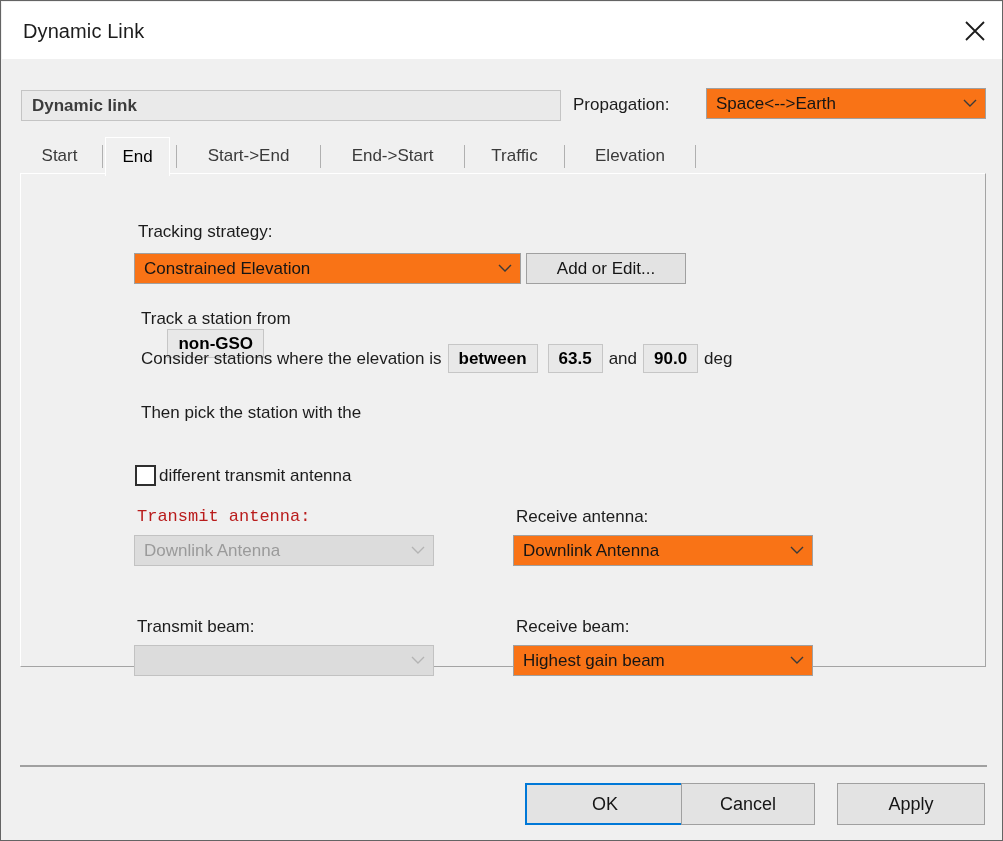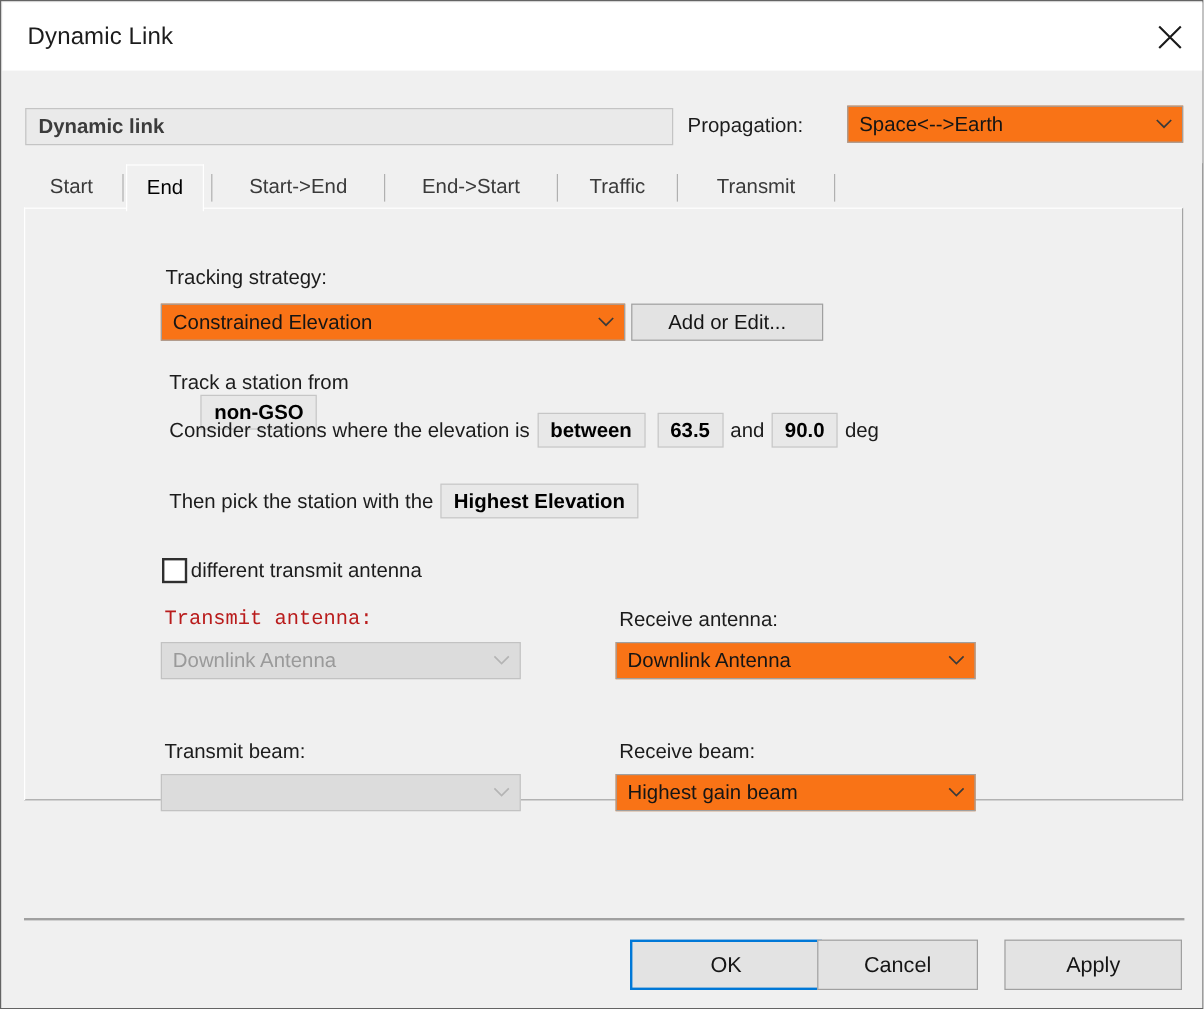--- a/index.html
+++ b/index.html
@@ -354,21 +354,21 @@
     <div class="tab-sep" style="left:318px;"></div>
     <div class="tab" id="tab-3" style="left:324px;width:133px;">
       <span>End-&gt;Start</span>
     </div>
     <div class="tab-sep" style="left:462px;"></div>
     <div class="tab" id="tab-4" style="left:468px;width:89px;">
       <span>Traffic</span>
     </div>
     <div class="tab-sep" style="left:562px;"></div>
     <div class="tab" id="tab-5" style="left:568px;width:120px;">
-      <span>Transmit</span>
+      <span>Elevation</span>
     </div>
     <div class="tab-sep" style="left:693px;"></div>
   </div>
 
   <div class="panel">
 
     <div class="lbl" id="tracking-strategy-label">Tracking strategy:</div>
     <div class="combo" id="tracking-strategy-combo">
       <span class="ctext">Constrained Elevation</span>
       <span class="caret">
@@ -388,21 +388,20 @@
       <span class="txt">Consider stations where the elevation is</span>
       <span class="chip">between</span>
       <span class="chip">63.5</span>
       <span class="txt">and</span>
       <span class="chip">90.0</span>
       <span class="txt">deg</span>
     </div>
 
     <div class="sentence" id="sentence-row-3">
       <span class="txt">Then pick the station with the</span>
-      <span class="chip">Highest Elevation</span>
     </div>
 
     <div id="different-tx-antenna-row">
       <span class="checkbox"></span>
       <span id="different-tx-antenna-label">different transmit antenna</span>
     </div>
 
     <div class="lbl dim" id="transmit-antenna-label">Transmit antenna:</div>
     <div class="combo disabled" id="transmit-antenna-combo">
       <span class="ctext">Downlink Antenna</span>

